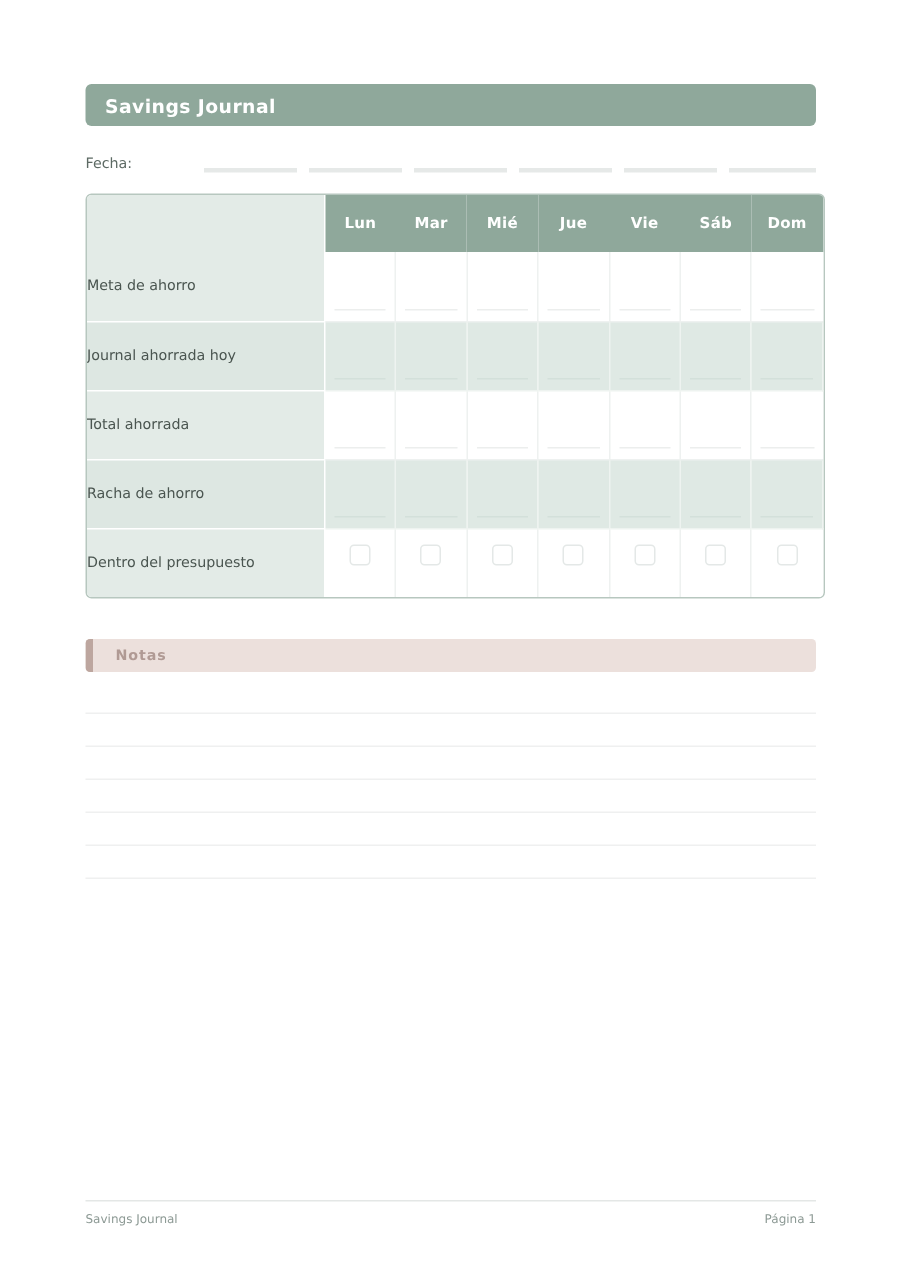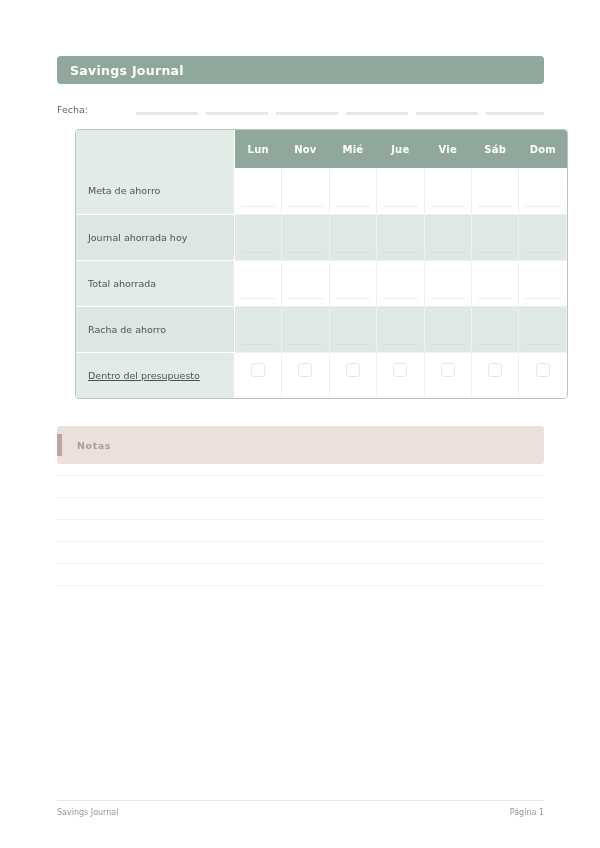--- a/index.html
+++ b/index.html
@@ -74,21 +74,20 @@
   
   .table-wrap {
     position: absolute;
     left: 57px;
     top: 129px;
     width: 493px;
     border: 1px solid #b7c7bf;
     border-radius: 4px;
     overflow: hidden;
     background: #ffffff;
-    margin-left: 18px;
   }
   table.grid {
     width: 100%;
     border-collapse: collapse;
     table-layout: fixed;
   }
   table.grid col.label-col { width: 157px; }
   table.grid col.day-col { width: 47.1px; }
 
   thead th.corner {
@@ -103,21 +102,20 @@
     font-weight: bold;
     height: 38px;
     text-align: center;
     letter-spacing: 0.2px;
   }
 
   tbody td.rowlabel {
     background: #e3ebe7;
     color: #4a5550;
     font-size: 9.5px;
-    padding-left: 12px;
     height: 46px;
     vertical-align: middle;
     border-right: 1px solid #ffffff;
     border-bottom: 1px solid #ffffff;
   }
   tbody tr.alt td.rowlabel {
     background: #dde7e2;
   }
 
   tbody td.cell {
@@ -127,21 +125,21 @@
     border-bottom: 1px solid #eef1f0;
     vertical-align: bottom;
     text-align: center;
     padding: 0 6px 7px 6px;
   }
   tbody tr.alt td.cell {
     background: #dfe9e4;
     border-right: 1px solid #eef3f0;
     border-bottom: 1px solid #eef3f0;
   }
-  tbody tr:last-child td { border-bottom: none; text-decoration: underline; }
+  tbody tr:last-child td { border-bottom: none; }
   tbody td.cell:last-child { border-right: none; }
 
   .writeline {
     display: block;
     width: 100%;
     height: 1px;
     background: #eceeed;
   }
   tr.alt .writeline { background: #d3e0da; }
 
@@ -155,21 +153,21 @@
     margin-bottom: 7px;
   }
   td.cell.check { vertical-align: middle; padding-bottom: 0; }
 
   
   .notes-header {
     position: absolute;
     left: 57px;
     top: 426px;
     width: 487px;
-    height: 38px;
+    height: 22px;
     background: #ece0dc;
     border-radius: 3px;
     display: flex;
     align-items: center;
     overflow: hidden;
   }
   .notes-accent {
     width: 5px;
     height: 22px;
     background: #bda69f;
@@ -234,21 +232,21 @@
           <col class="day-col">
           <col class="day-col">
         <col class="day-col">
           <col class="day-col">
           <col class="day-col">
       </colgroup>
       <thead>
         <tr>
           <th class="corner"></th>
           <th class="day">Lun</th>
-          <th class="day">Nov</th>
+          <th class="day">Mar</th>
           <th class="day">Mié</th>
           <th class="day">Jue</th>
           <th class="day">Vie</th>
           <th class="day">Sáb</th>
           <th class="day">Dom</th>
         </tr>
       </thead>
       <tbody id="table-body">
           <tr>
             <td class="rowlabel">Meta de ahorro</td>

